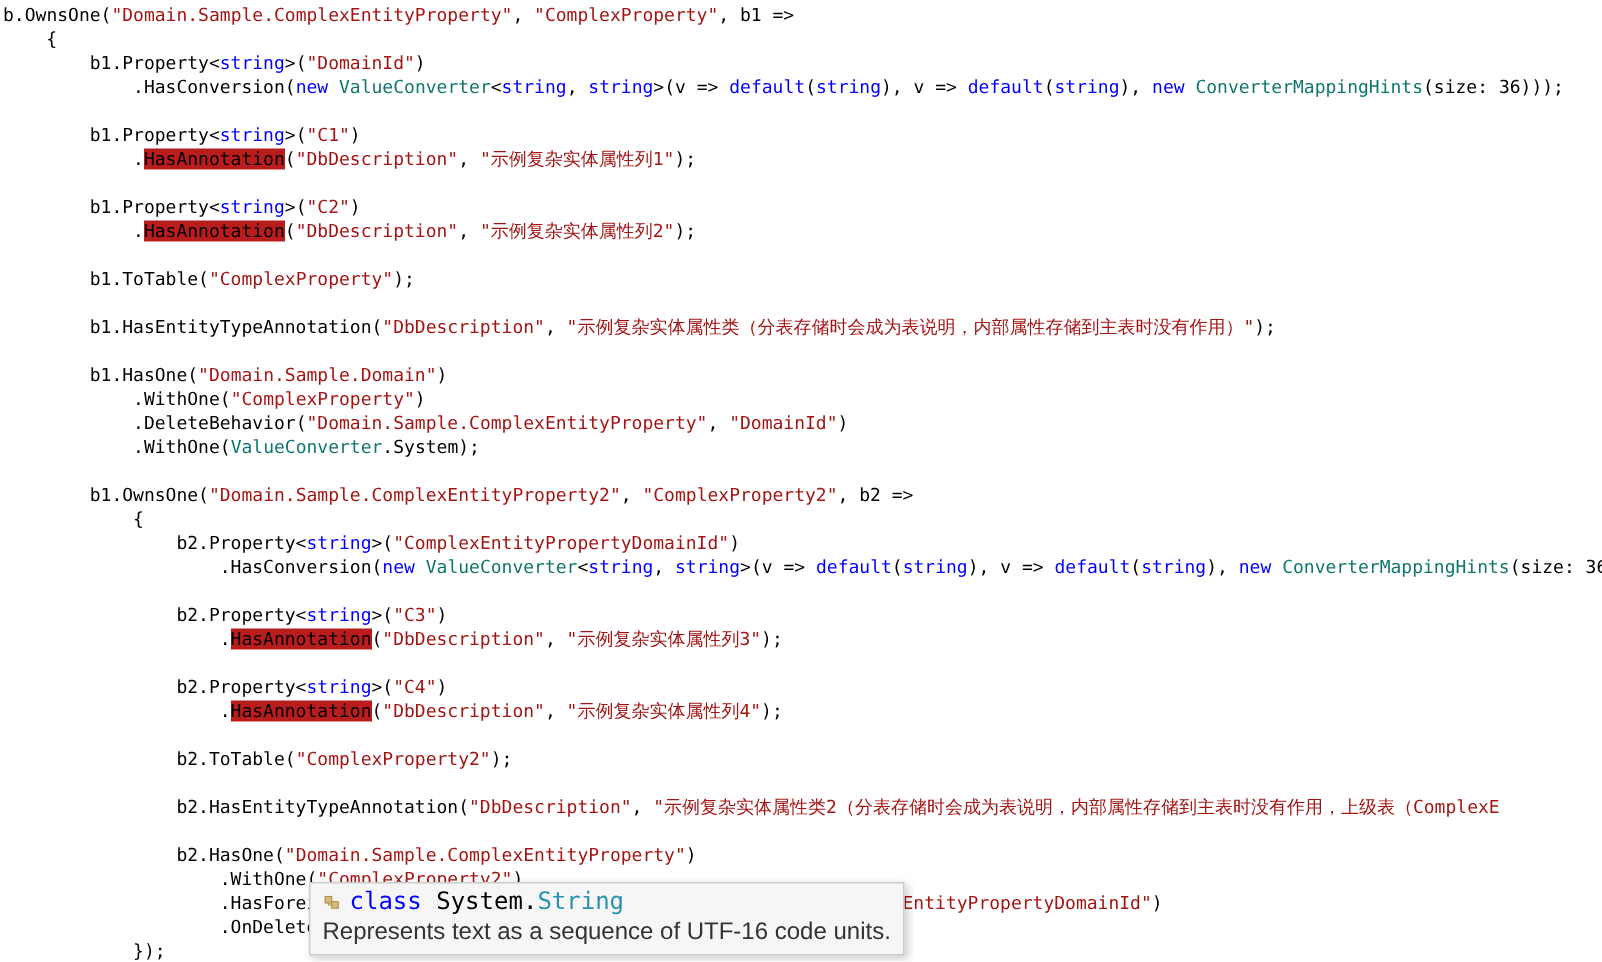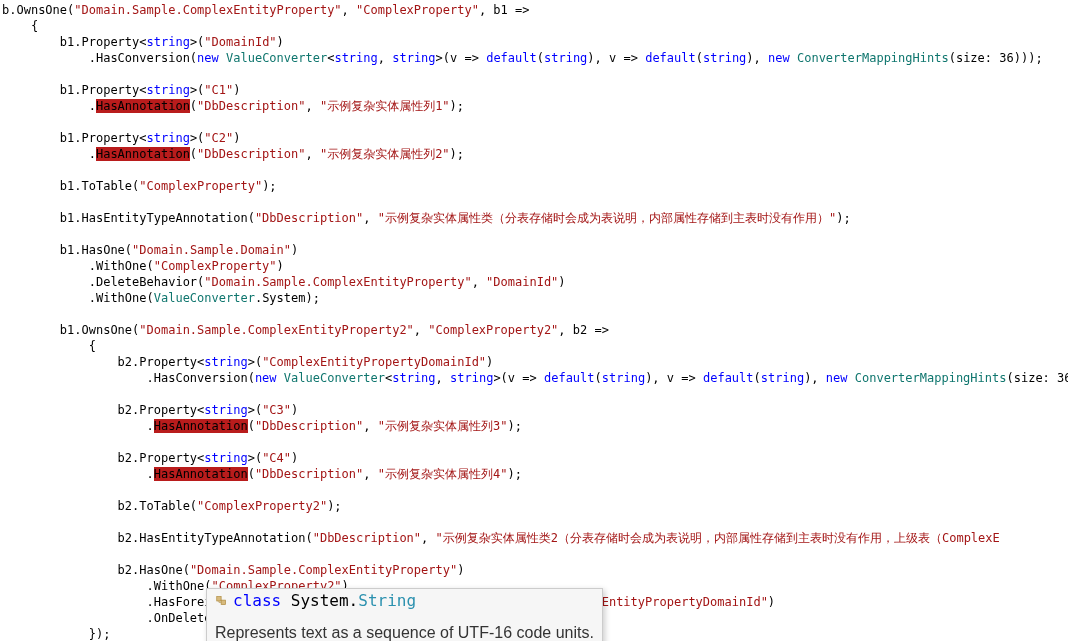--- a/index.html
+++ b/index.html
@@ -42,21 +42,21 @@
     z-index: 10;
     min-width: 310px;
   }
   .tooltip .row1 { display: flex; align-items: center; gap: 4px; }
   .tooltip .icon {
     width: 14px; height: 14px; display: inline-flex; align-items: center; justify-content: center;
   }
   .tooltip .kw { color: #0000ff; font-family: Consolas, monospace; }
   .tooltip .tn { color: #2b91af; font-family: Consolas, monospace; }
   .tooltip .nn { color: #000000; font-family: Consolas, monospace; }
-  .tooltip .desc { margin-top: 16px; color: #333; }
+  .tooltip .desc { margin-top: 4px; color: #333; }
 </style>
 </head>
 <body>
 
 <pre class="code"><span class="n">b</span><span class="n">.</span><span class="n">OwnsOne</span><span class="n">(</span><span class="s">"Domain.Sample.ComplexEntityProperty"</span><span class="n">, </span><span class="s">"ComplexProperty"</span><span class="n">, </span><span class="n">b1</span><span class="n"> =&gt;</span>
     <span class="brace">{</span>
         <span class="n">b1</span><span class="n">.</span><span class="n">Property</span><span class="n">&lt;</span><span class="k">string</span><span class="n">&gt;(</span><span class="s">"DomainId"</span><span class="n">)</span>
             <span class="n">.</span><span class="n">HasConversion</span><span class="n">(</span><span class="k">new</span><span class="n"> </span><span class="t">ValueConverter</span><span class="n">&lt;</span><span class="k">string</span><span class="n">, </span><span class="k">string</span><span class="n">&gt;(</span><span class="n">v</span><span class="n"> =&gt; </span><span class="k">default</span><span class="n">(</span><span class="k">string</span><span class="n">), </span><span class="n">v</span><span class="n"> =&gt; </span><span class="k">default</span><span class="n">(</span><span class="k">string</span><span class="n">), </span><span class="k">new</span><span class="n"> </span><span class="t">ConverterMappingHints</span><span class="n">(</span><span class="n">size</span><span class="n">: </span><span class="n">36</span><span class="n">)));</span>
 
         <span class="n">b1</span><span class="n">.</span><span class="n">Property</span><span class="n">&lt;</span><span class="k">string</span><span class="n">&gt;(</span><span class="s">"C1"</span><span class="n">)</span>

